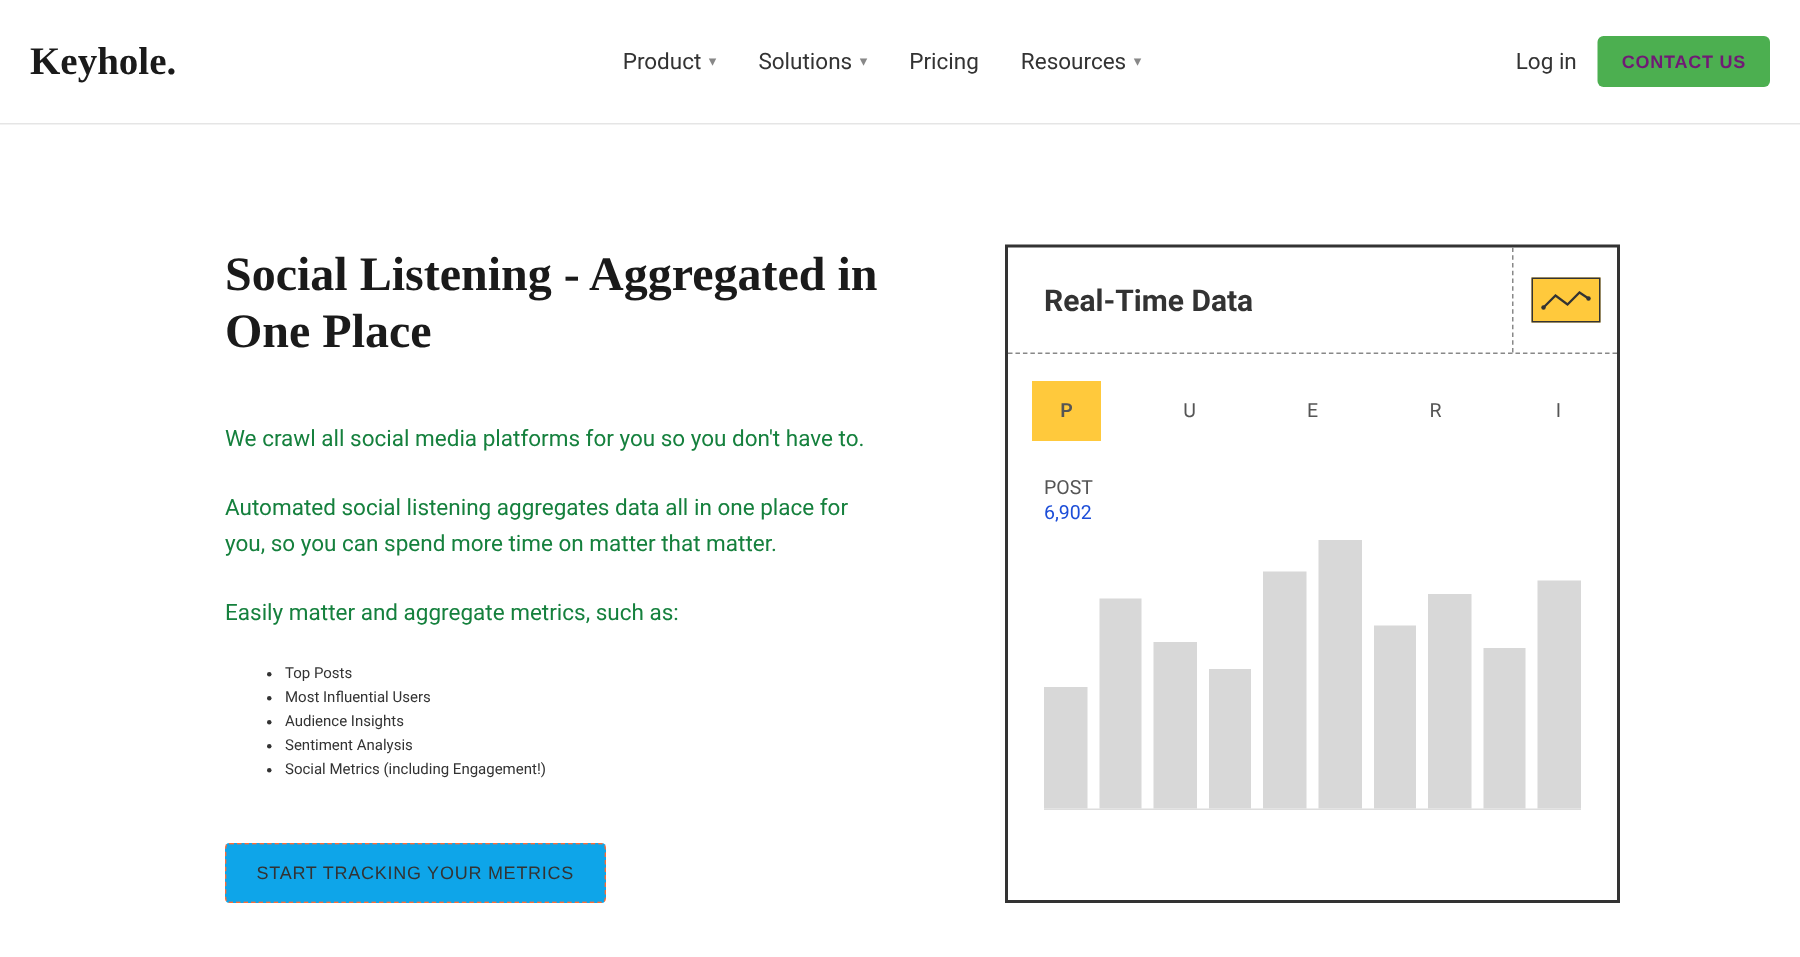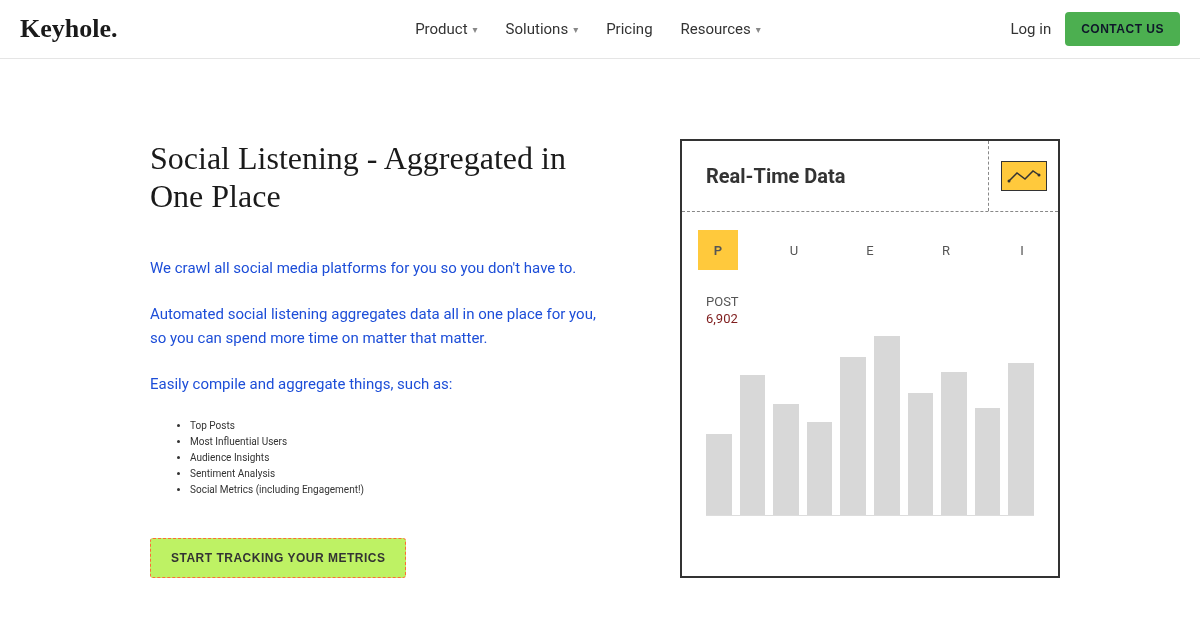--- a/index.html
+++ b/index.html
@@ -9,21 +9,21 @@
     }
     body {
       font-family: -apple-system, BlinkMacSystemFont, 'Segoe UI', Roboto, sans-serif;
       background: #fff;
       color: #333;
     }
     .header {
       display: flex;
       align-items: center;
       justify-content: space-between;
-      padding: 12px 20px;
+      padding: 24px 20px;
       border-bottom: 1px solid #e5e5e5;
     }
     .logo {
       font-family: Georgia, serif;
       font-size: 26px;
       font-weight: bold;
       color: #1a1a1a;
     }
     .logo-dot {
       color: #1a1a1a;
@@ -57,75 +57,75 @@
       cursor: pointer;
     }
     .btn {
       padding: 10px 16px;
       border: none;
       border-radius: 4px;
       font-size: 12px;
       font-weight: 600;
       letter-spacing: 0.5px;
       cursor: pointer;
-      color: #0f172a;
+      color: #701a75;
     }
     .btn-green {
       background: #4CAF50;
     }
     .btn-orange {
       background: #FF6B35;
     }
     .main {
       display: flex;
       padding: 80px 120px 40px 150px;
       gap: 80px;
     }
     .content-left {
       flex: 1;
       max-width: 450px;
     }
     .heading {
       font-family: Georgia, serif;
       font-size: 32px;
-      font-weight: normal;
+      font-weight: bold;
       color: #1a1a1a;
       line-height: 1.2;
       margin-bottom: 40px;
     }
     .para {
       font-size: 15px;
-      color: #1d4ed8;
+      color: #15803d;
       line-height: 1.6;
       margin-bottom: 22px;
     }
     .bullet-list {
       list-style: disc;
       padding-left: 40px;
       margin-bottom: 40px;
     }
     .bullet-list li {
       font-size: 10px;
       color: #333;
       line-height: 1.6;
     }
     .cta-btn {
       display: inline-block;
       padding: 12px 20px;
       border: 1px dashed #FF6B35;
       border-radius: 3px;
       font-size: 12px;
-      font-weight: 700;
+      font-weight: 400;
       letter-spacing: 0.5px;
       color: #333;
-      background: #bef264;
+      background: #0ea5e9;
       cursor: pointer;
     }
     .widget {
-      width: 380px;
+      width: 410px;
       border: 2px solid #333;
       background: #fff;
     }
     .widget-header {
       display: flex;
       align-items: center;
       justify-content: space-between;
       padding: 0;
       border-bottom: 1px dashed #888;
     }
@@ -175,21 +175,21 @@
       font-weight: 600;
     }
     .stat-label {
       padding: 14px 40px 0 24px;
       font-size: 13px;
       color: #555;
     }
     .stat-value {
       padding: 2px 24px 0 24px;
       font-size: 13px;
-      color: #7f1d1d;
+      color: #1d4ed8;
     }
     .chart-area {
       padding: 10px 24px 24px 24px;
     }
     .bars {
       display: flex;
       align-items: flex-end;
       gap: 8px;
       height: 180px;
       border-bottom: 1px solid #ddd;
@@ -227,21 +227,21 @@
     <span class="login">Log in</span>
     <button class="btn btn-green">CONTACT US</button>
   </div>
 </header>
 
 <main class="main">
   <div class="content-left">
     <h1 class="heading">Social Listening - Aggregated in One Place</h1>
     <p class="para">We crawl all social media platforms for you so you don't have to.</p>
     <p class="para">Automated social listening aggregates data all in one place for you, so you can spend more time on matter that matter.</p>
-    <p class="para">Easily compile and aggregate things, such as:</p>
+    <p class="para">Easily matter and aggregate metrics, such as:</p>
     <ul class="bullet-list">
       <li>Top Posts</li>
       <li>Most Influential Users</li>
       <li>Audience Insights</li>
       <li>Sentiment Analysis</li>
       <li>Social Metrics (including Engagement!)</li>
     </ul>
     <button class="cta-btn">START TRACKING YOUR METRICS</button>
   </div>
 

